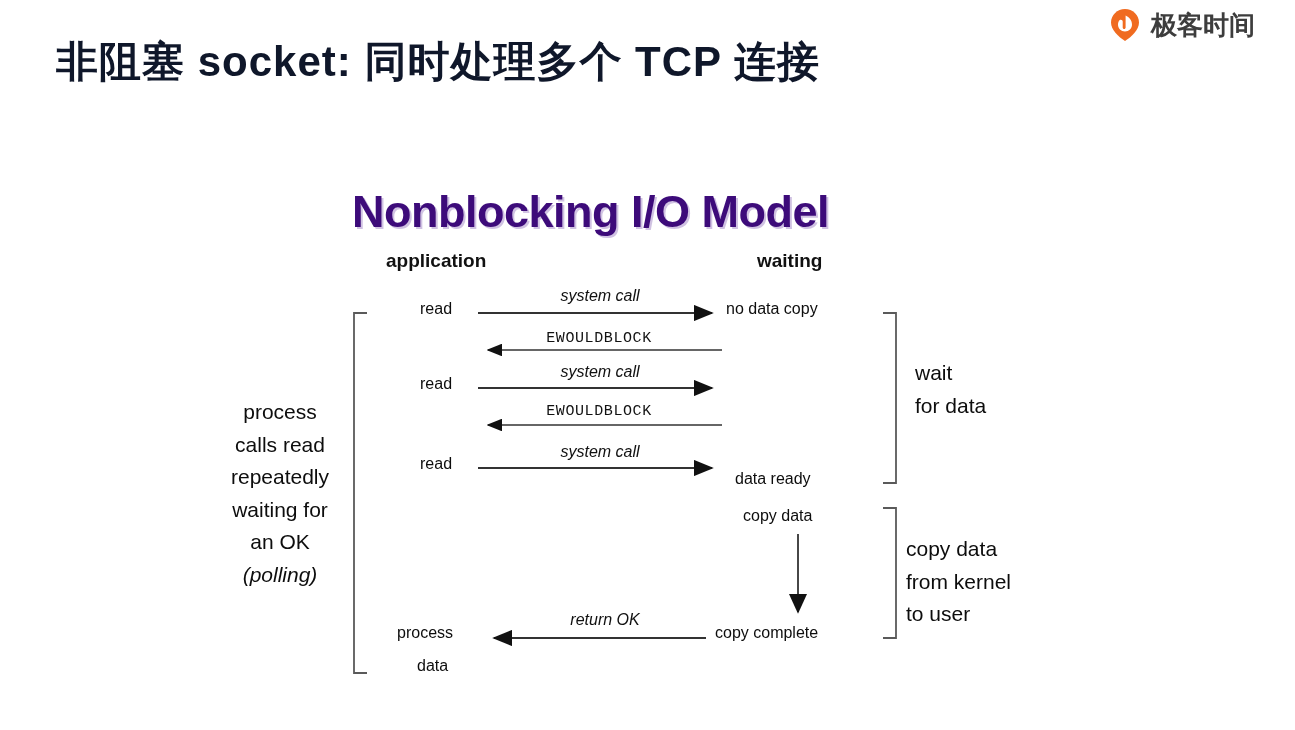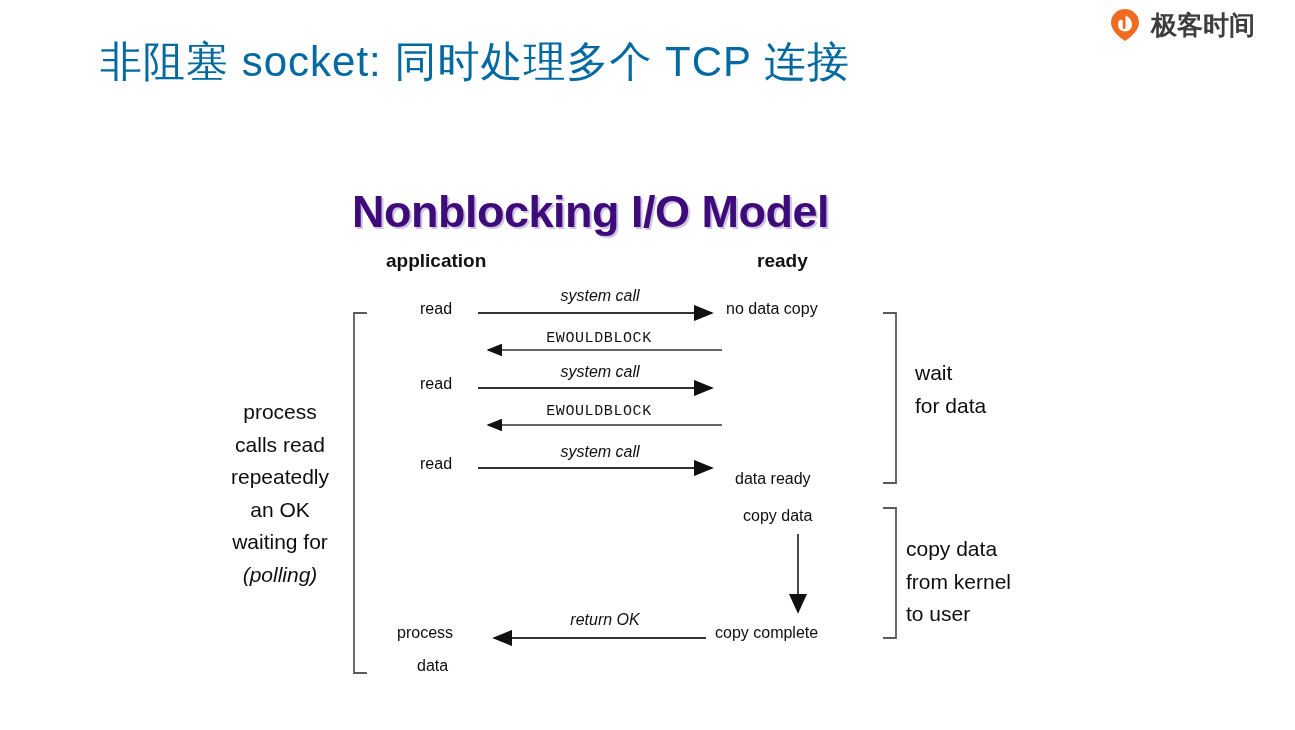--- a/index.html
+++ b/index.html
@@ -33,26 +33,25 @@
     line-height: 1;
     white-space: nowrap;
   }
 
   
   #slide-title {
     position: absolute;
     left: 56px;
     top: 36px;
     font-size: 42px;
-    font-weight: 400;
-    color: #0369a1;
+    font-weight: 700;
+    color: #0f172a;
     letter-spacing: 1px;
     white-space: nowrap;
     line-height: 1.25;
-    margin-left: 44px;
   }
 
   
   #diagram {
     position: absolute;
     left: 0;
     top: 0;
     width: 1295px;
     height: 730px;
   }
@@ -145,21 +144,21 @@
   <span id="brand-name">极客时间</span>
 </div>
 
 <div id="slide-title">非阻塞 socket: 同时处理多个 TCP 连接</div>
 
 <div id="diagram">
 
   <div class="abs" id="diagram-title">Nonblocking I/O Model</div>
 
   <div class="abs col-header" id="hdr-application">application</div>
-  <div class="abs col-header" id="hdr-kernel">ready</div>
+  <div class="abs col-header" id="hdr-kernel">waiting</div>
 
   <svg class="abs" style="left:0; top:0;" width="1295" height="730">
     <defs>
       <marker id="ah-right" markerWidth="11" markerHeight="9" refX="10" refY="4.5" orient="auto">
         <path d="M0,0 L11,4.5 L0,9 Z" fill="#111111"></path>
       </marker>
       <marker id="ah-left" markerWidth="11" markerHeight="9" refX="10" refY="4.5" orient="auto">
         <path d="M0,0 L11,4.5 L0,9 Z" fill="#111111"></path>
       </marker>
       <marker id="ah-down" markerWidth="11" markerHeight="10" refX="10" refY="5" orient="auto">
@@ -202,22 +201,22 @@
   <div class="abs mono-label" id="cap-ewb-1">EWOULDBLOCK</div>
   <div class="abs arrow-label" id="cap-syscall-2">system call</div>
   <div class="abs mono-label" id="cap-ewb-2">EWOULDBLOCK</div>
   <div class="abs arrow-label" id="cap-syscall-3">system call</div>
   <div class="abs arrow-label" id="cap-return-ok">return OK</div>
 
   <div class="abs side-note centered" id="note-process">
     <div>process</div>
     <div>calls read</div>
     <div>repeatedly</div>
+    <div>waiting for</div>
     <div>an OK</div>
-    <div>waiting for</div>
     <div class="it">(polling)</div>
   </div>
 
   <div class="abs side-note" id="note-wait">
     <div>wait</div>
     <div>for data</div>
   </div>
 
   <div class="abs side-note" id="note-copy">
     <div>copy data</div>

